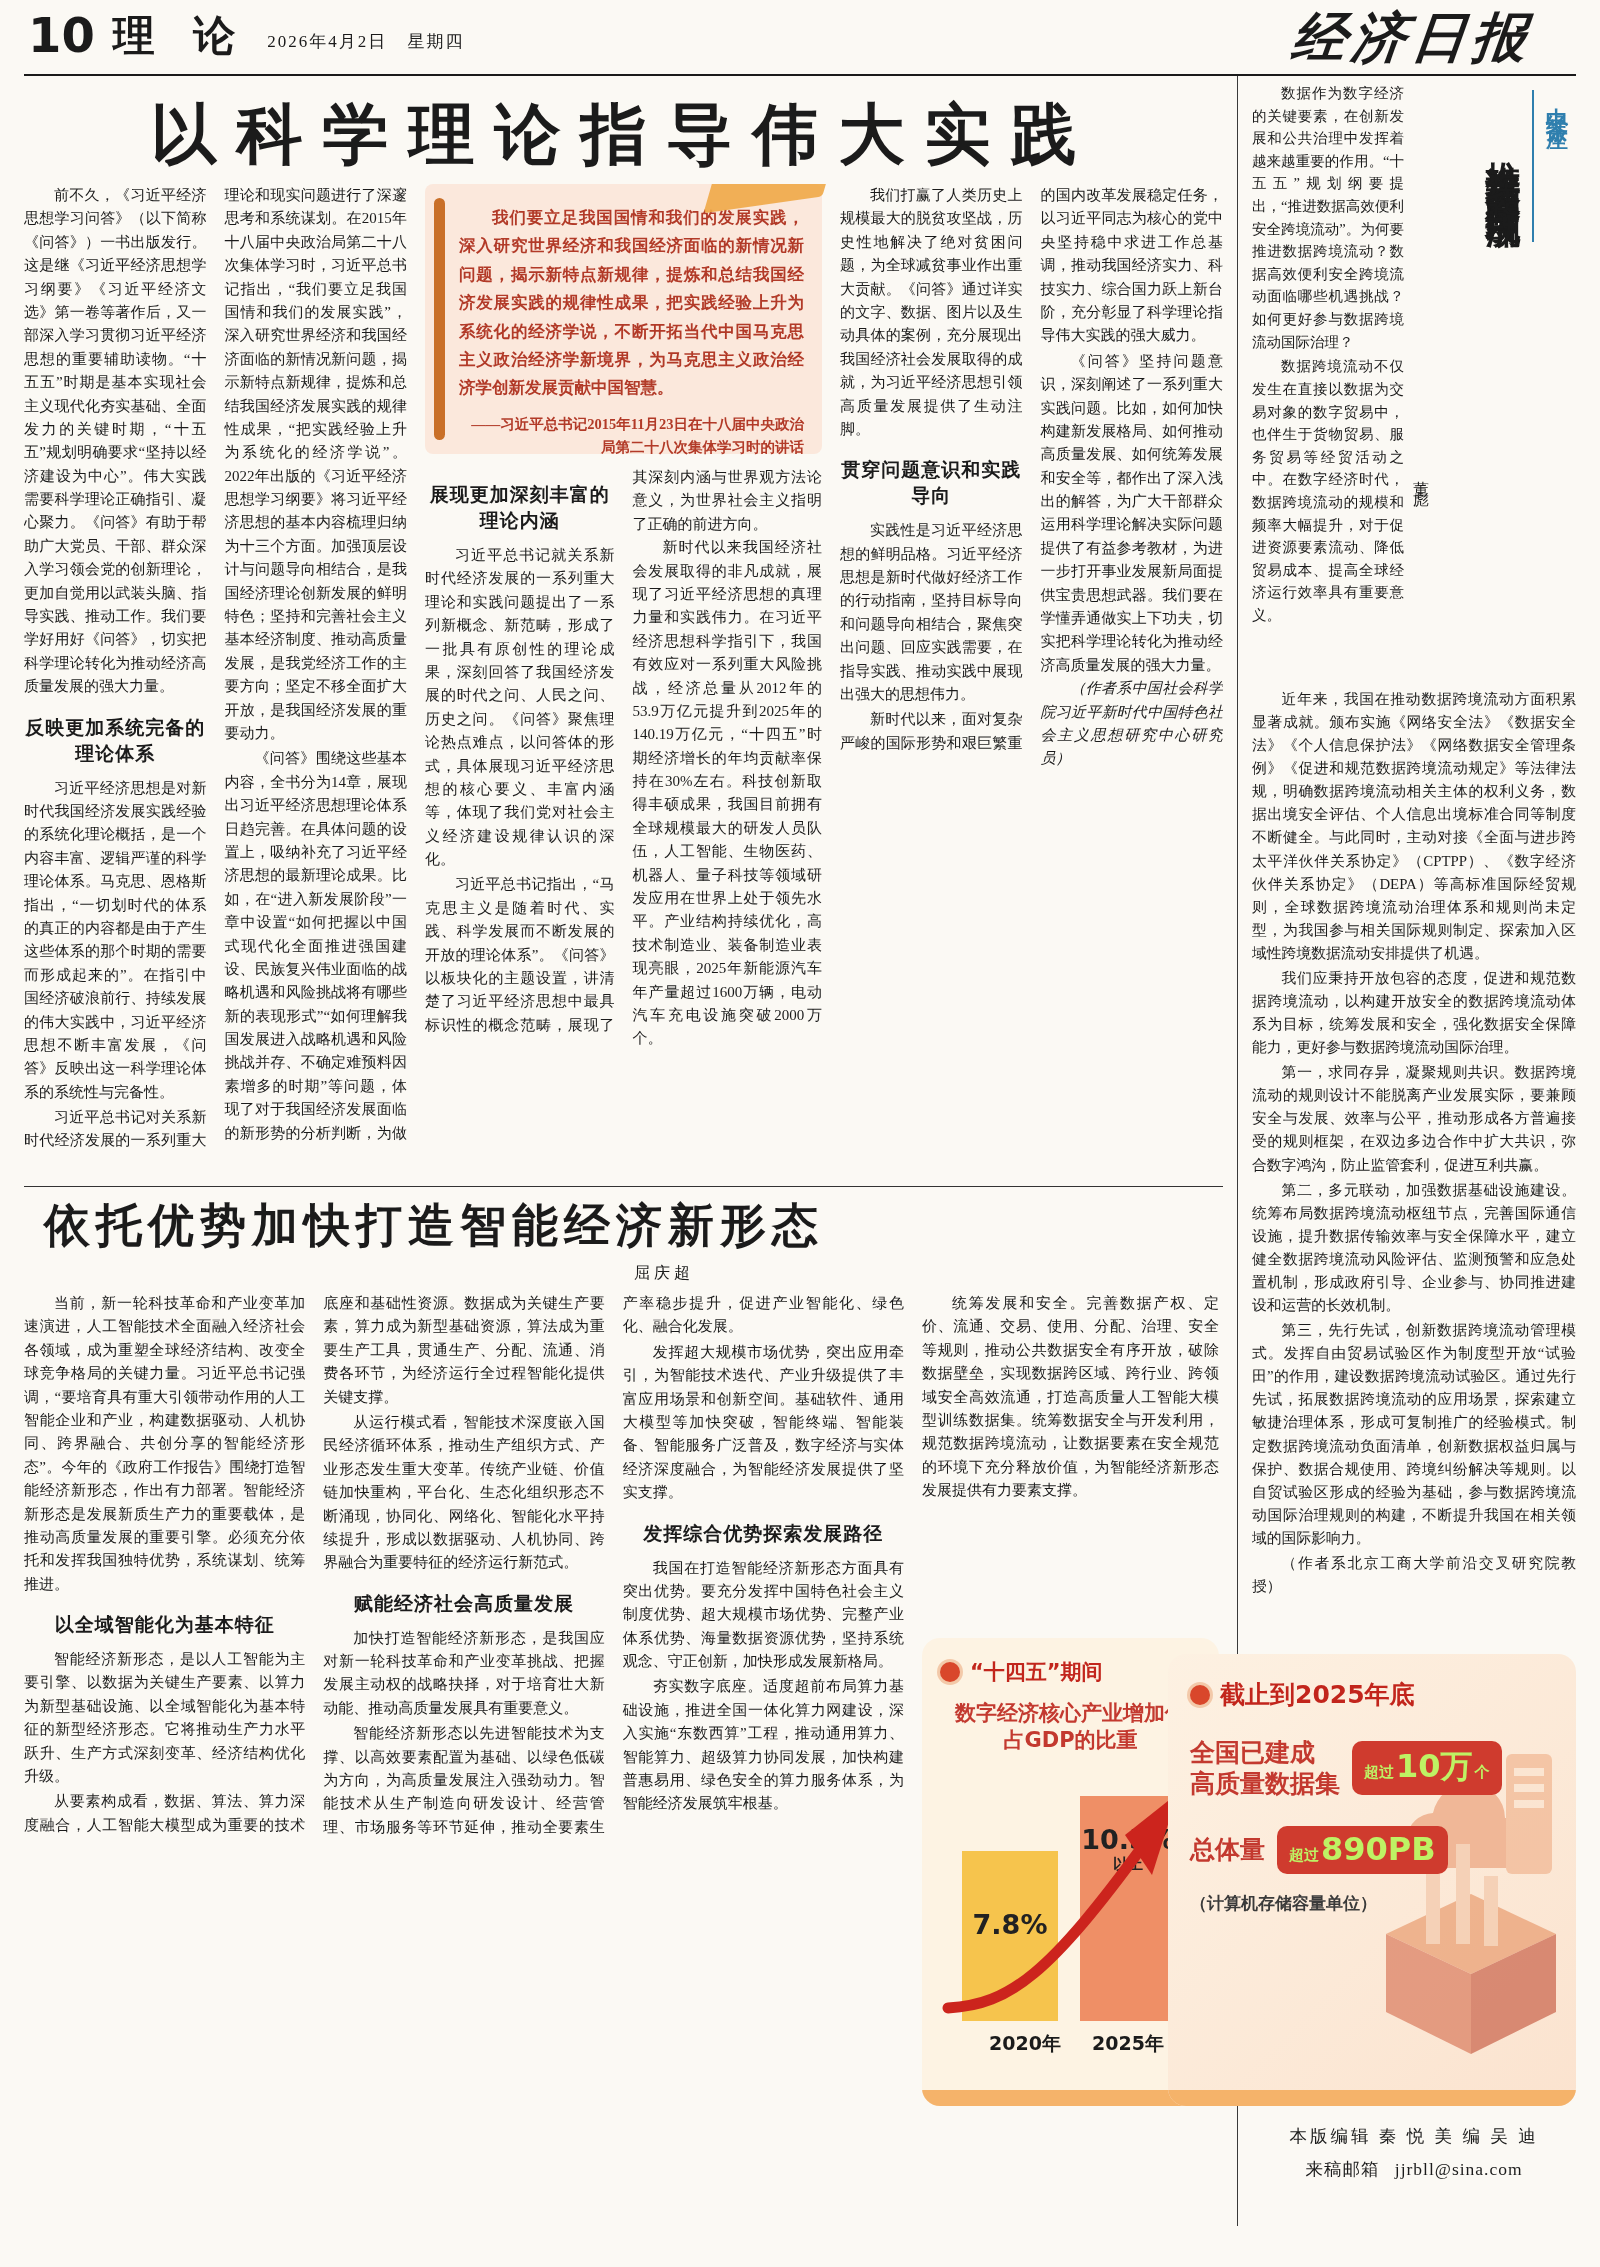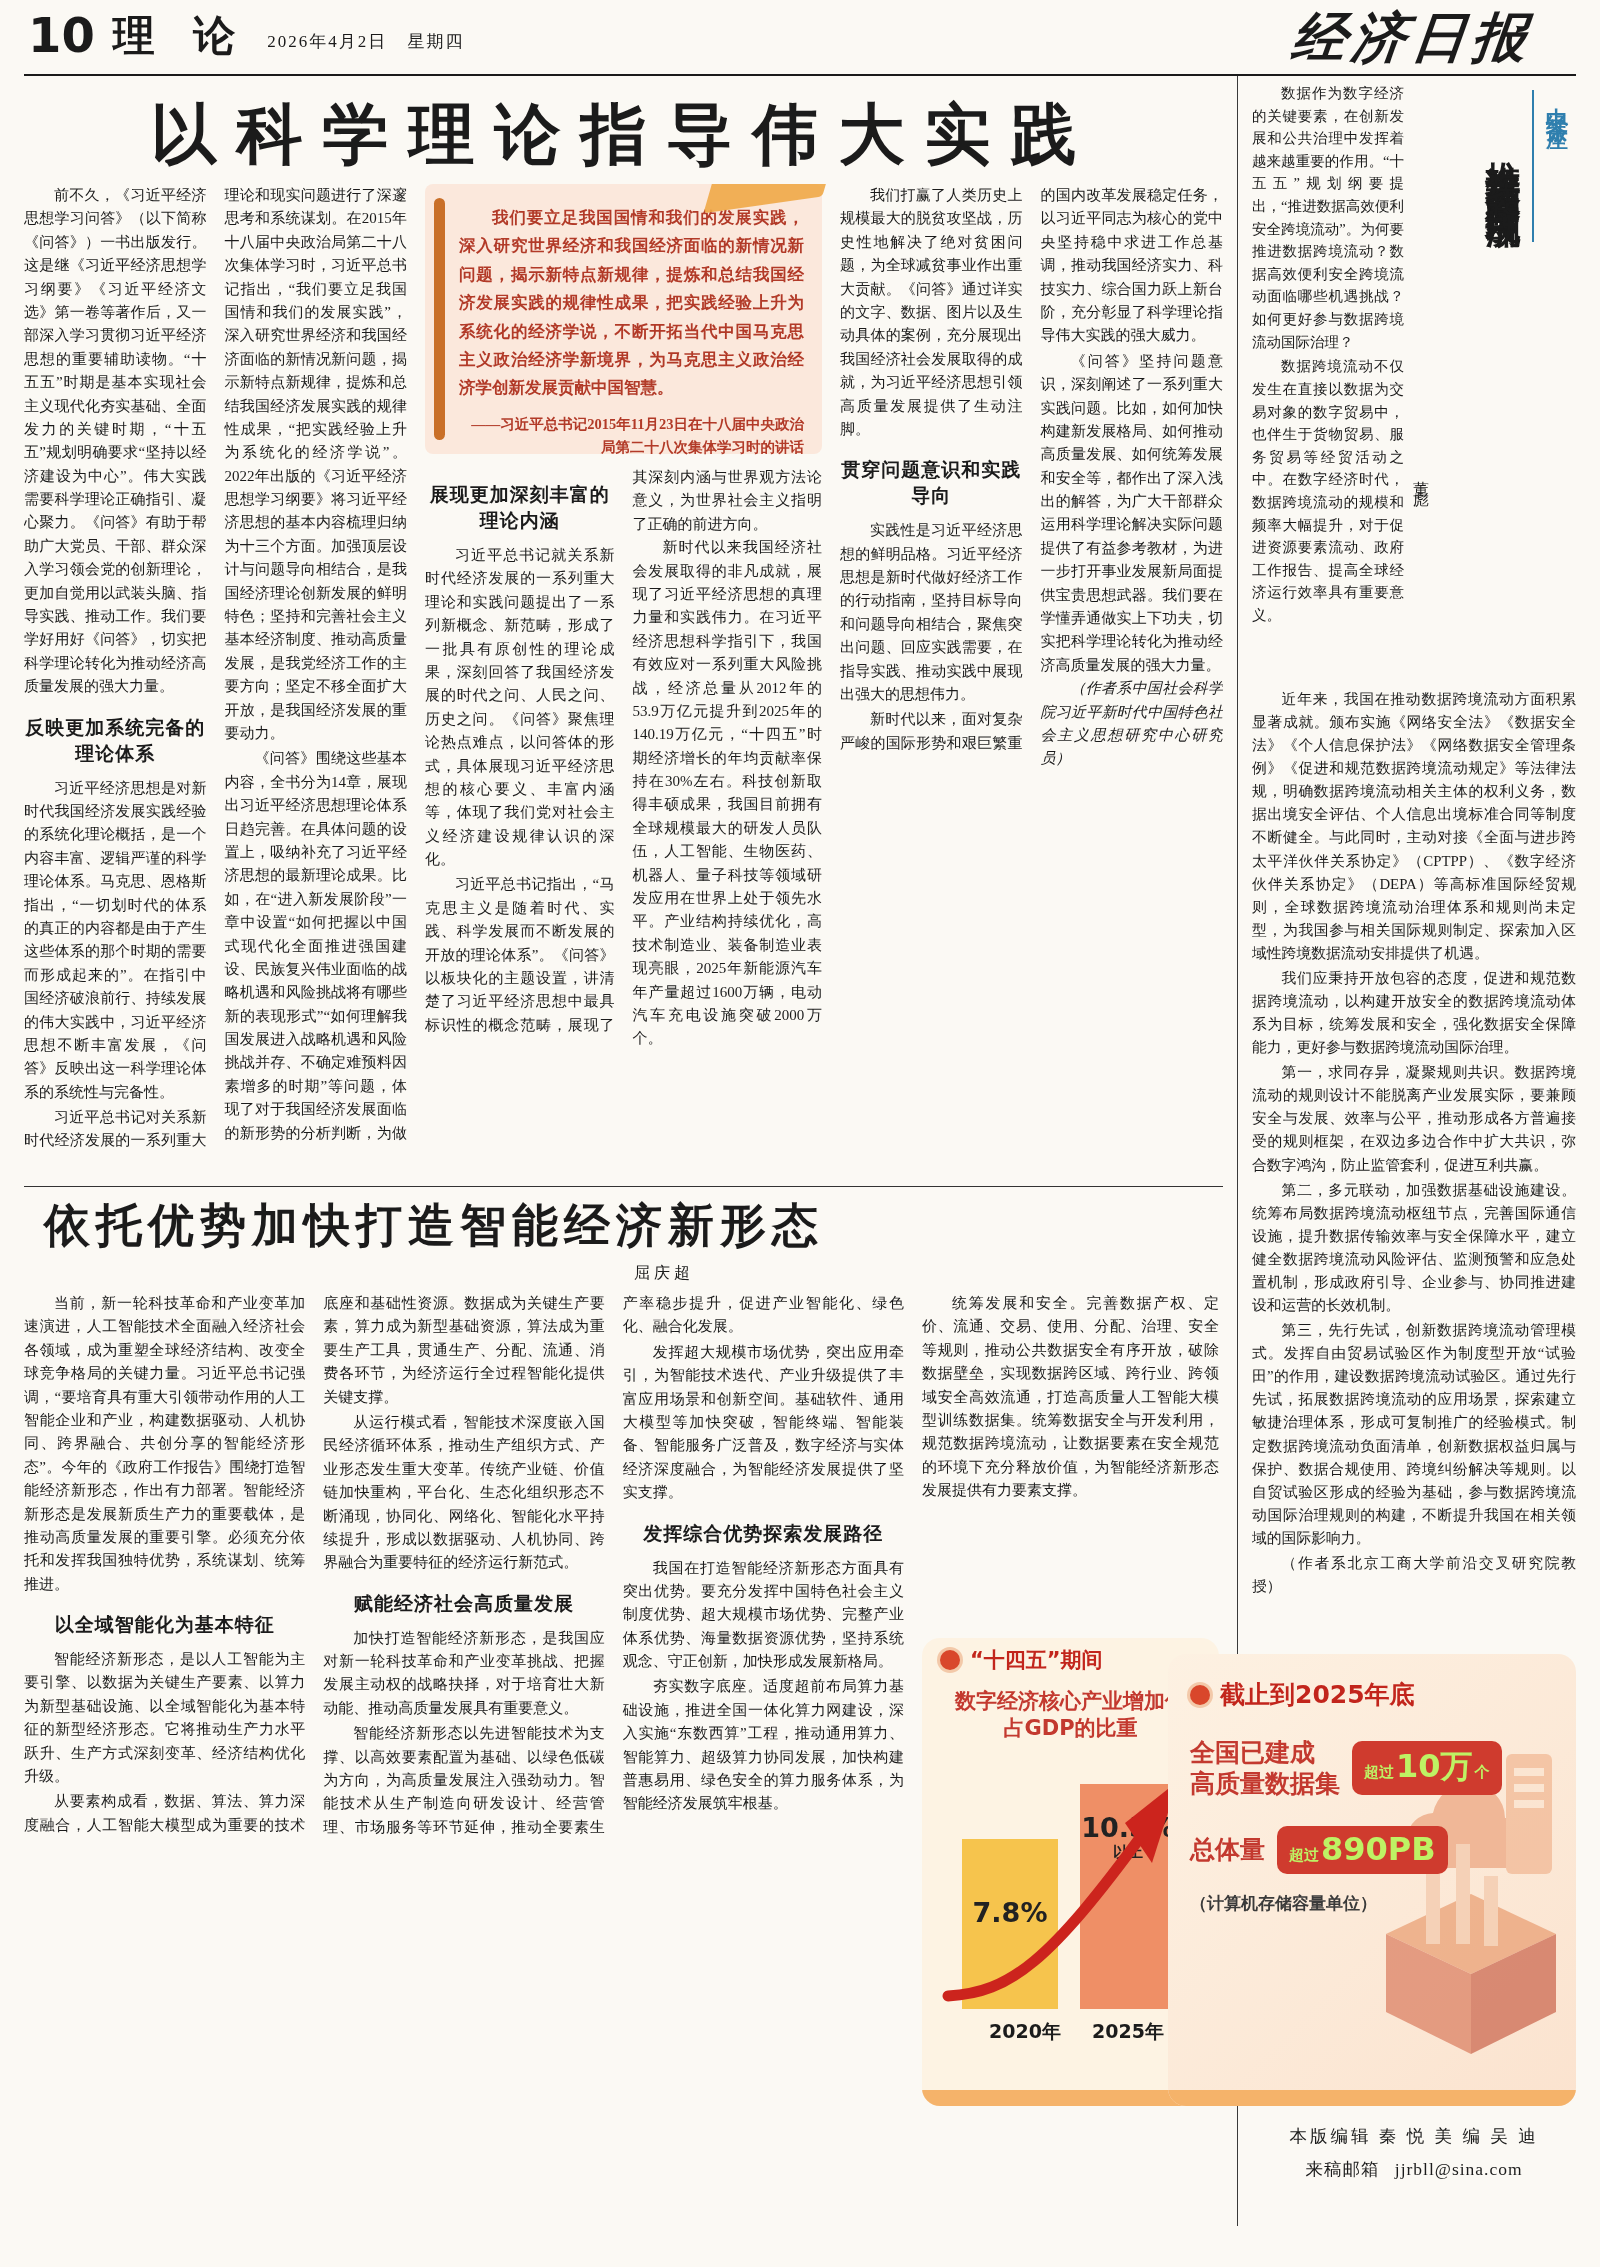--- a/index.html
+++ b/index.html
@@ -57,21 +57,21 @@
   .a2-headcol{ width:820px; text-align:center; }
   .a2-headline{ font-weight:900; font-size:46px; letter-spacing:6px; white-space:nowrap; margin-top:8px;
                 font-family:"Liberation Serif","DejaVu Serif",serif; }
   .a2-byline{ font-size:16px; text-align:right; padding-right:150px; margin:6px 0 8px; letter-spacing:4px; }
   .a2-body{ display:flex; gap:18px; height:822px; overflow:hidden; }
   .a2-colA{ width:880px; column-count:3; column-gap:18px; overflow:hidden; }
   .a2-colB{ width:297px; display:flex; flex-direction:column; }
   .a2-colB-text{ height:336px; overflow:hidden; }
 
   
-  .info1{ margin-top:10px; background:#fdf3e3; border-radius:18px; height:468px; padding:8px 18px 0; position:relative; overflow:hidden; }
+  .info1{ margin-top:10px; background:#fdf3e3; border-radius:18px; height:468px; padding:20px 18px 0; position:relative; overflow:hidden; }
   .info1::after{ content:""; position:absolute; left:0; right:0; bottom:0; height:16px; background:#f5b36a; }
   .ig-kicker{ display:flex; align-items:center; gap:10px; font-family:"DejaVu Sans","Liberation Sans",sans-serif;
               font-weight:900; font-size:21px; color:#c2251c; }
   .ig-dot{ width:20px; height:20px; border-radius:50%; background:#d9472b; box-shadow:0 0 0 3px #f3c9a9; flex:0 0 auto; }
   .info1-title{ font-family:"DejaVu Sans","Liberation Sans",sans-serif; font-weight:900; font-size:21px;
                 color:#c3392f; text-align:center; line-height:1.3; margin-top:14px; }
   .chart{ position:relative; height:300px; margin-top:8px; }
   .bar{ position:absolute; bottom:42px; width:96px; }
   .bar1{ left:22px; height:170px; background:#f6c44d; }
   .bar2{ left:140px; height:225px; background:#ef8f66; }
@@ -265,21 +265,21 @@
           </div>
         </div>
       </div>
     </div>
 
     <div class="rail">
       <div class="rail-top">
         <div class="rail-lead">
           <div>
               <p class="para">数据作为数字经济的关键要素，在创新发展和公共治理中发挥着越来越重要的作用。“十五五”规划纲要提出，“推进数据高效便利安全跨境流动”。为何要推进数据跨境流动？数据高效便利安全跨境流动面临哪些机遇挑战？如何更好参与数据跨境流动国际治理？</p>
-              <p class="para">数据跨境流动不仅发生在直接以数据为交易对象的数字贸易中，也伴生于货物贸易、服务贸易等经贸活动之中。在数字经济时代，数据跨境流动的规模和频率大幅提升，对于促进资源要素流动、政府工作报告、提高全球经济运行效率具有重要意义。</p>
+              <p class="para">数据跨境流动不仅发生在直接以数据为交易对象的数字贸易中，也伴生于货物贸易、服务贸易等经贸活动之中。在数字经济时代，数据跨境流动的规模和频率大幅提升，对于促进资源要素流动、降低贸易成本、提高全球经济运行效率具有重要意义。</p>
             </div>
         </div>
         <div class="rail-titleblock">
           <div class="rail-kicker">中经茶座</div>
           <div class="rail-headline">推进数据高效便利安全跨境流动</div>
           <div class="rail-author">董彪</div>
         </div>
       </div>
       <div class="rail-text">
         <div>

